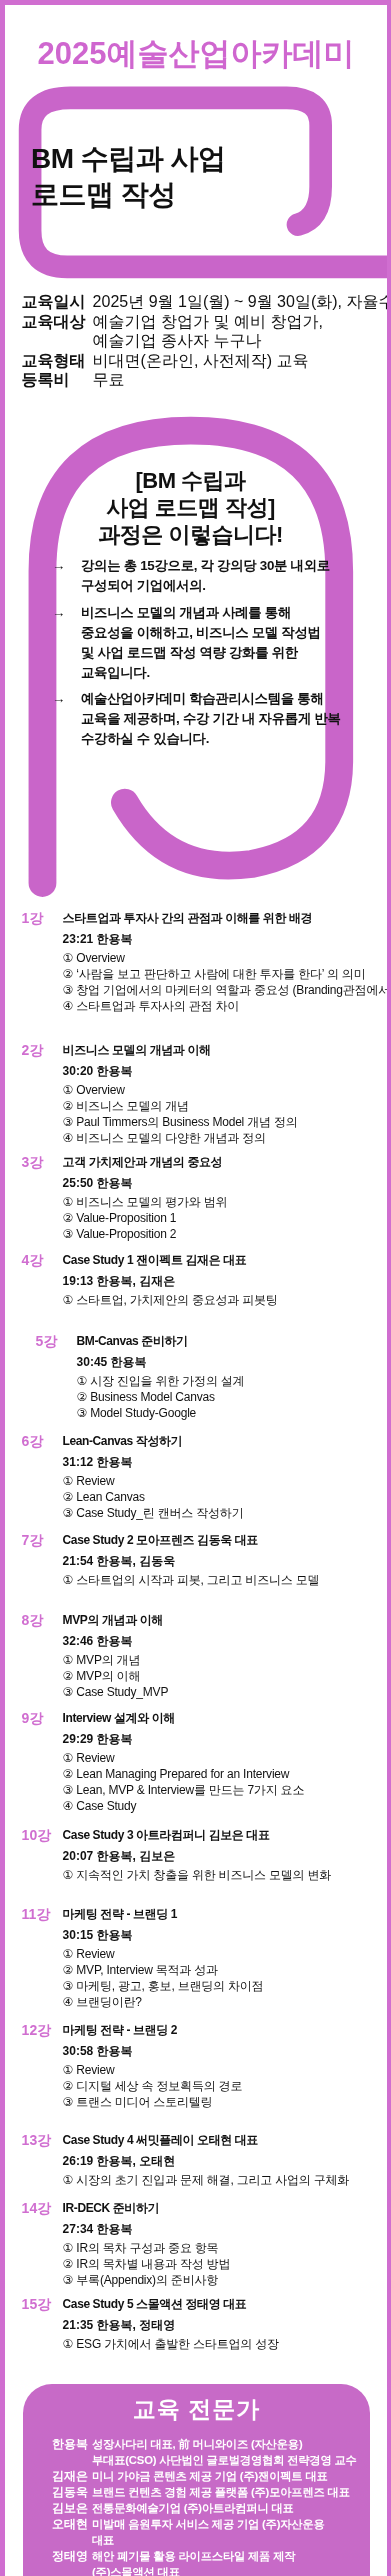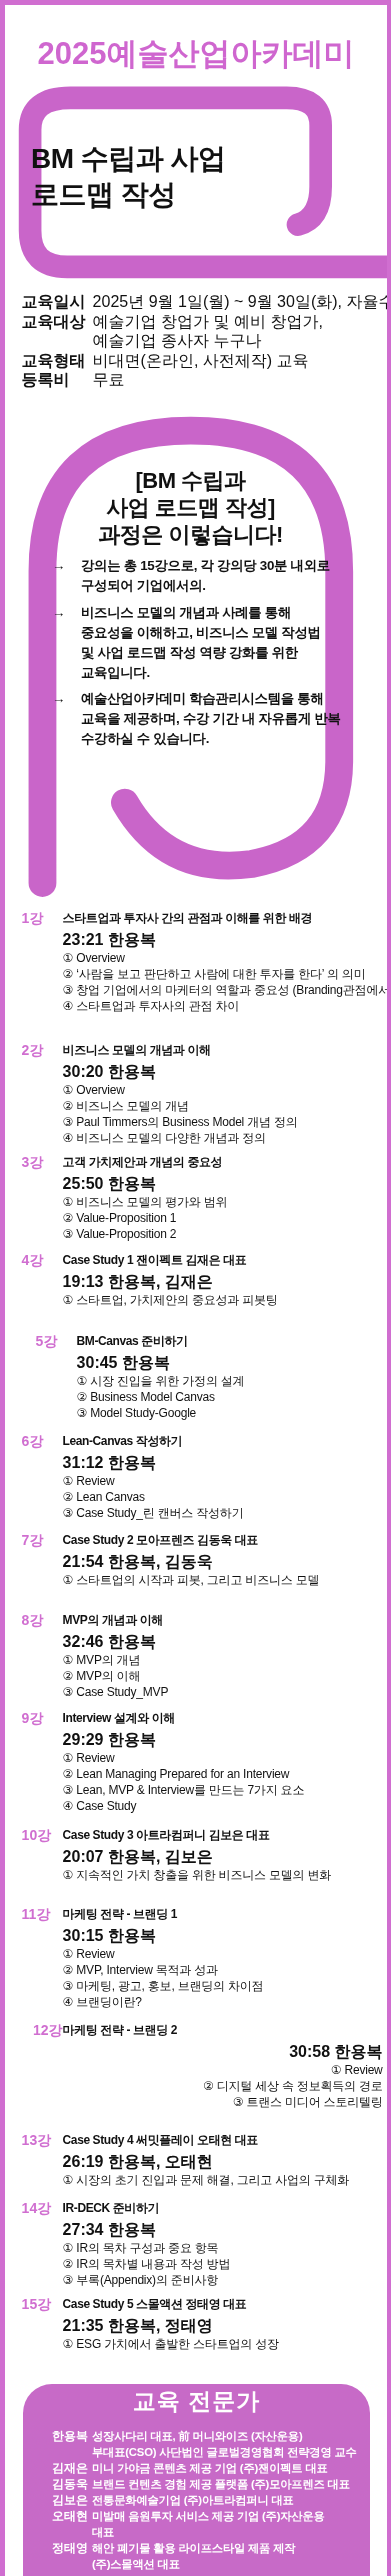--- a/index.html
+++ b/index.html
@@ -18,25 +18,25 @@
   .intro-title{top:467px;left:41px;width:299px;text-align:center;font-weight:800;font-size:22px;line-height:27px;letter-spacing:-0.5px}
   .intro-bullets{top:556px;left:52px;width:309px}
   .ib{display:flex;margin-bottom:6.7px}
   .ib-arrow{width:29px;flex:none;font-size:13.4px;font-weight:700;line-height:20px}
   .ib-lines .line{font-size:13.4px;line-height:20px;font-weight:600;letter-spacing:-0.3px;white-space:nowrap}
   .lecture{position:absolute;left:21.6px;width:361px}
   .lec-head{display:flex}
   .lec-no{width:41px;flex:none;color:#d06ed0;font-weight:800;font-size:14px;line-height:17.5px}
   .lec-title{font-weight:800;font-size:12px;line-height:17.5px;letter-spacing:-0.4px;white-space:nowrap}
   .lec-body{margin-left:41px;margin-top:4.6px}
-  .lec-meta{font-weight:800;font-size:16px;line-height:15.5px}
+  .lec-meta{font-weight:800;font-size:12px;line-height:15.5px}
   .lec-subs{margin-top:2.6px}
   .lec-sub{font-size:12px;line-height:16px;font-weight:500;white-space:nowrap;letter-spacing:-0.2px}
   .experts{top:2384px;left:23px;width:347px;height:222px;background:#c76ac7;border-radius:29px;color:#fff}
-  .ex-title{margin-top:2px;text-align:center;font-size:23px;font-weight:800;letter-spacing:1px}
+  .ex-title{margin-top:10px;text-align:center;font-size:23px;font-weight:800;letter-spacing:1px}
   .ex-rows{margin:11.3px 0 0 29px}
   .ex-row{display:flex}
   .ex-name{width:40px;flex:none;font-weight:800;font-size:12px;line-height:16px}
   .ex-lines .line{font-size:11.3px;line-height:16px;font-weight:600;white-space:nowrap;letter-spacing:-0.2px}
 </style>
 </head>
 <body>
 
 <div class="poster">
 
@@ -262,21 +262,21 @@
           <div class="lec-body">
             <div class="lec-meta">30:15 한용복</div>
             <div class="lec-subs">
               <div class="lec-sub">① Review</div>
               <div class="lec-sub">② MVP, Interview 목적과 성과</div>
               <div class="lec-sub">③ 마케팅, 광고, 홍보, 브랜딩의 차이점</div>
               <div class="lec-sub">④ 브랜딩이란?</div>
             </div>
           </div>
         </div>
-        <div class="lecture" style="top: 2022px; text-align: right;">
+        <div class="lecture" style="top: 2022px;">
           <div class="lec-head">
             <div class="lec-no">12강</div>
             <div class="lec-title">마케팅 전략 - 브랜딩 2</div>
           </div>
           <div class="lec-body">
             <div class="lec-meta">30:58 한용복</div>
             <div class="lec-subs">
               <div class="lec-sub">① Review</div>
               <div class="lec-sub">② 디지털 세상 속 정보획득의 경로</div>
               <div class="lec-sub">③ 트랜스 미디어 스토리텔링</div>

